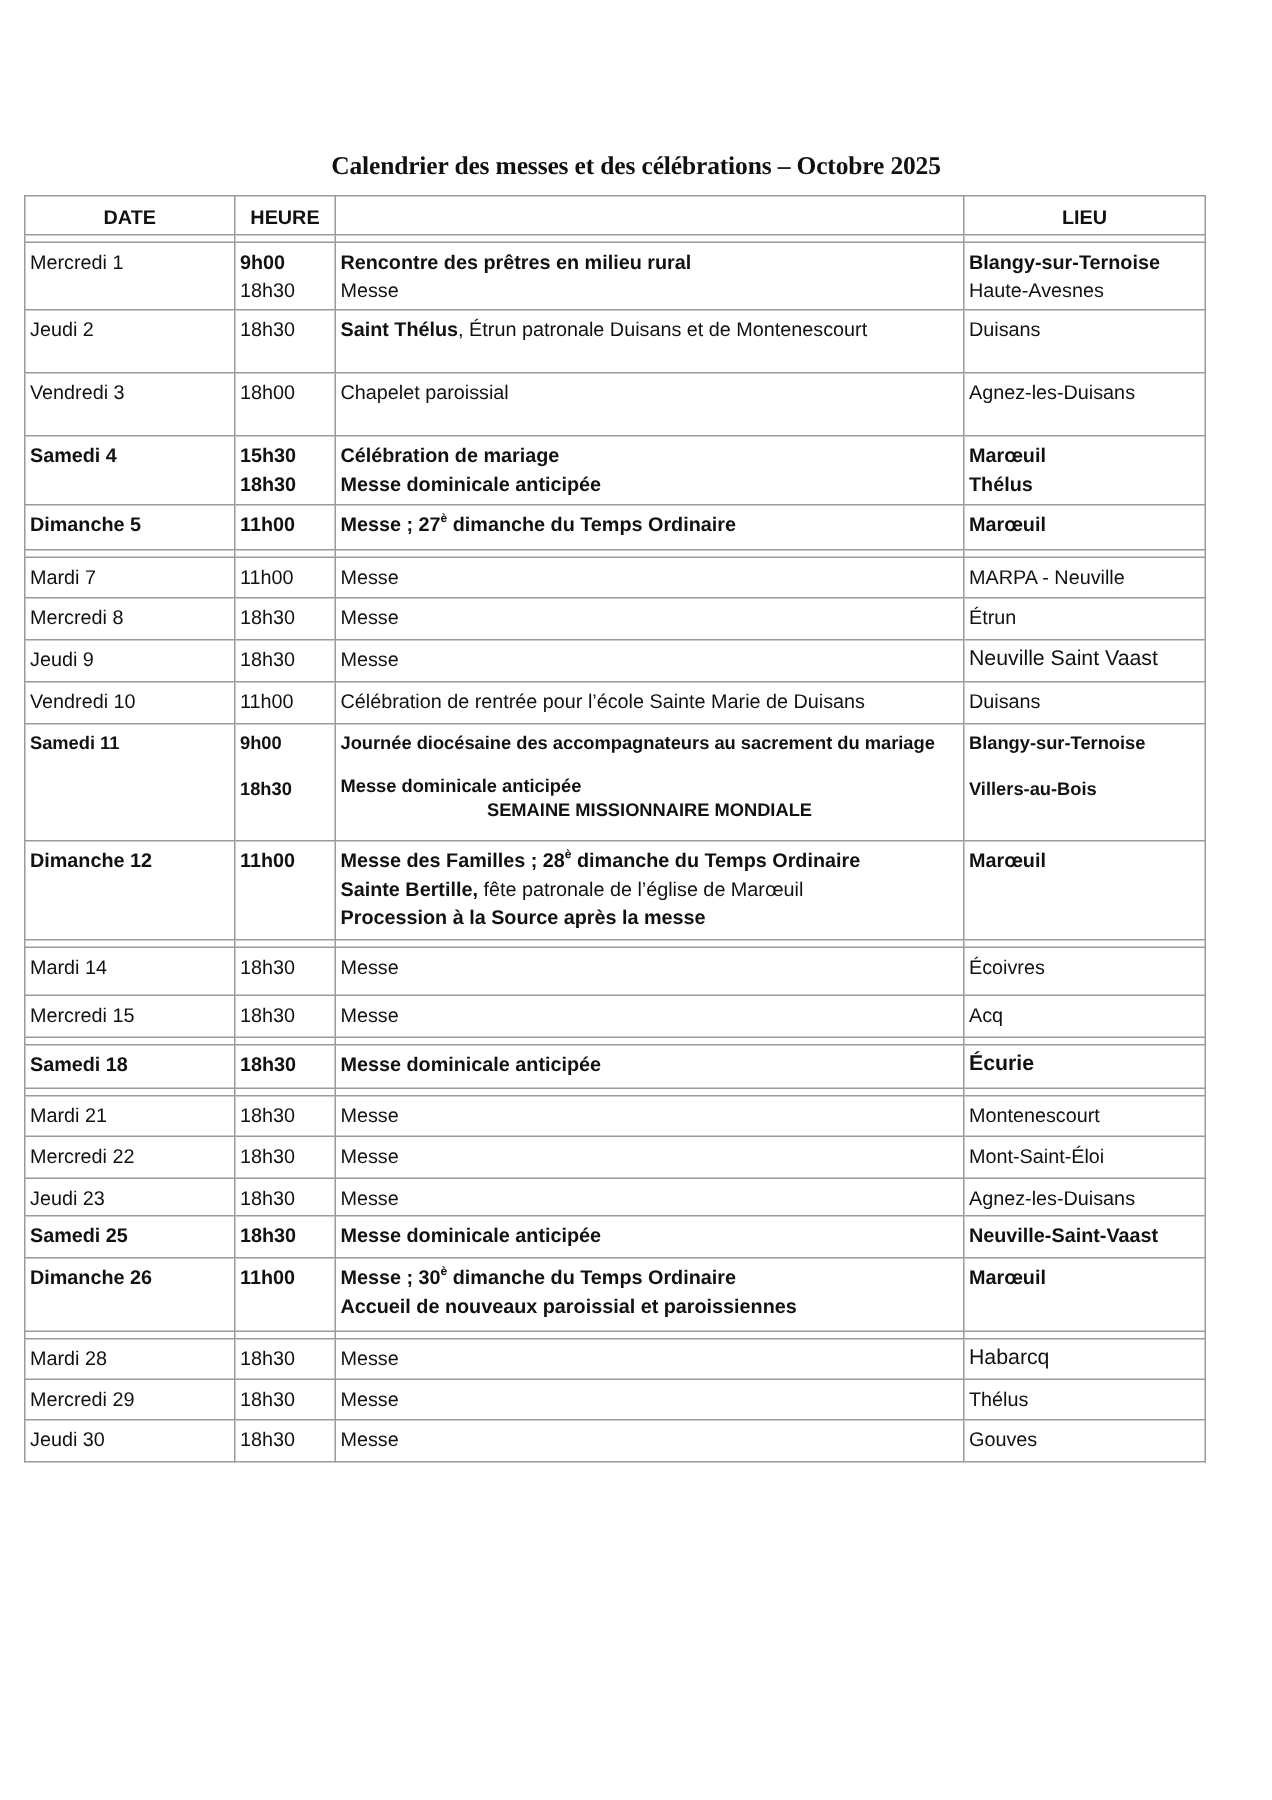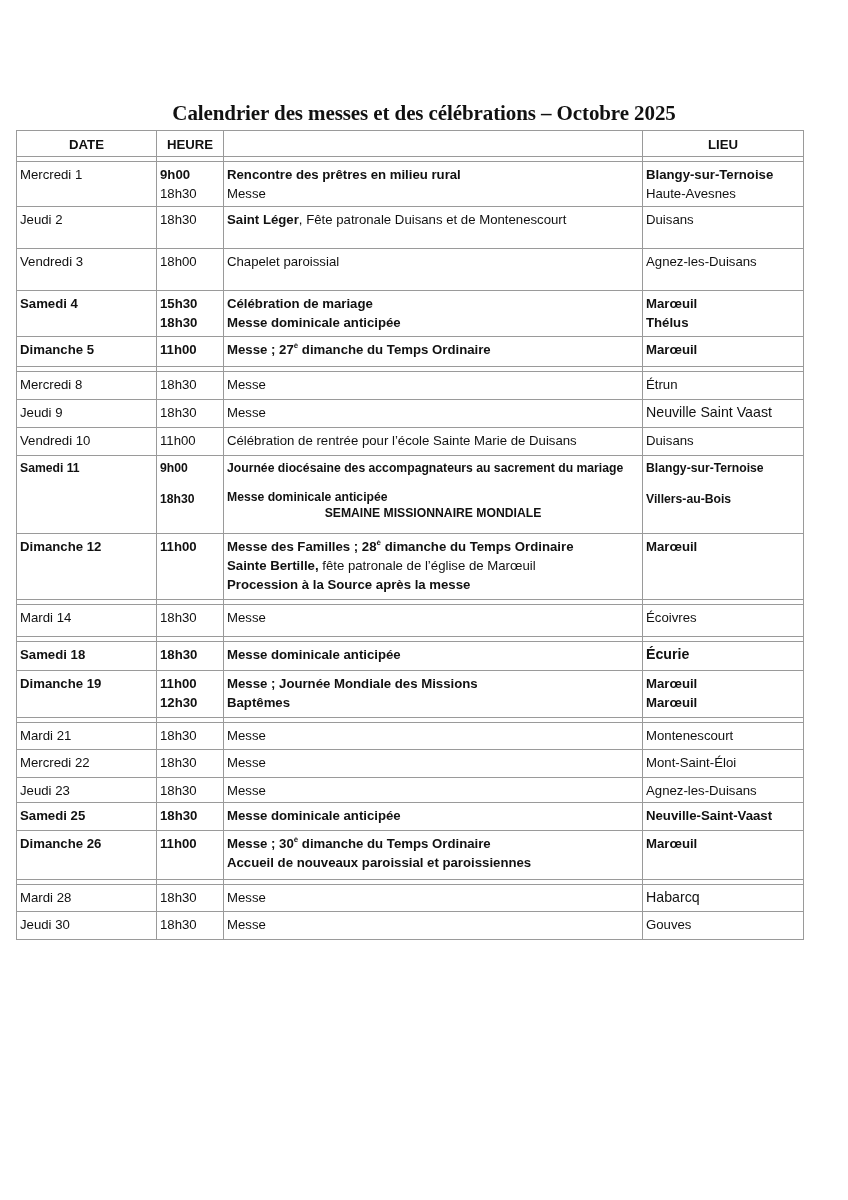--- a/index.html
+++ b/index.html
@@ -1,19 +1,19 @@
 <!DOCTYPE html>
 <html><head>
 <meta charset="utf-8">
 <style>
   html, body { margin: 0; padding: 0; background: #ffffff; }
   body { width: 848px; height: 1200px; position: relative; overflow: hidden; font-family: "Liberation Sans", "DejaVu Sans", sans-serif; color: #111; }
   .title {
     position: absolute; top: 101px; left: 0; width: 848px; text-align: center;
-    font-family: "Liberation Serif", "DejaVu Serif", serif; font-weight: bold; font-size: 21px; letter-spacing: -0.1px;
+    font-family: "Liberation Serif", "DejaVu Serif", serif; font-weight: bold; font-size: 17px; letter-spacing: -0.1px;
   }
   table.cal {
     position: absolute; top: 130px; left: 16px; width: 787px;
     border-collapse: collapse; table-layout: fixed;
     font-family: Liberation Sans, sans-serif; font-size: 13.2px; font-stretch: condensed;
   }
   table.cal col.c-date { width: 140px; }
   table.cal col.c-heure { width: 67px; }
   table.cal col.c-desc { width: 419px; }
   table.cal col.c-lieu { width: 161px; }
@@ -68,21 +68,21 @@
         </td>
     <td>
           <div class="b">Blangy-sur-Ternoise</div>
           <div>Haute-Avesnes</div>
         </td>
   </tr>
 
   <tr style="height:42px">
     <td>Jeudi 2</td>
     <td>18h30</td>
-    <td><span class="b">Saint Léger</span><span>, Fête patronale Duisans et de Montenescourt</span></td>
+    <td><span class="b">Saint Thélus</span><span>, Étrun patronale Duisans et de Montenescourt</span></td>
     <td>Duisans</td>
   </tr>
 
   <tr style="height:42px">
     <td>Vendredi 3</td>
     <td>18h00</td>
     <td>Chapelet paroissial</td>
     <td>Agnez-les-Duisans</td>
   </tr>
 
@@ -108,20 +108,26 @@
     <td><span>Messe ; 27</span><sup>è</sup><span> dimanche du Temps Ordinaire</span></td>
     <td>Marœuil</td>
   </tr>
   <tr class="sep">
         <td></td>
         <td></td>
         <td></td>
         <td></td>
       </tr>
 
+  <tr style="height:27px">
+    <td>Mardi 7</td>
+    <td>11h00</td>
+    <td>Messe</td>
+    <td>MARPA - Neuville</td>
+  </tr>
 
   <tr style="height:28px">
     <td>Mercredi 8</td>
     <td>18h30</td>
     <td>Messe</td>
     <td>Étrun</td>
   </tr>
 
   <tr style="height:28px">
     <td>Jeudi 9</td>
@@ -174,49 +180,40 @@
         <td></td>
       </tr>
 
   <tr style="height:32px">
     <td>Mardi 14</td>
     <td>18h30</td>
     <td>Messe</td>
     <td>Écoivres</td>
   </tr>
 
+  <tr style="height:28px">
+    <td>Mercredi 15</td>
+    <td>18h30</td>
+    <td>Messe</td>
+    <td>Acq</td>
+  </tr>
   <tr class="sep">
         <td></td>
         <td></td>
         <td></td>
         <td></td>
       </tr>
 
   <tr class="b" style="height:29px">
     <td>Samedi 18</td>
     <td>18h30</td>
     <td>Messe dominicale anticipée</td>
     <td class="lg">Écurie</td>
   </tr>
 
-  <tr class="b" style="height:47px">
-    <td>Dimanche 19</td>
-    <td>
-          <div>11h00</div>
-          <div>12h30</div>
-        </td>
-    <td>
-          <div>Messe ; Journée Mondiale des Missions</div>
-          <div>Baptêmes</div>
-        </td>
-    <td>
-          <div>Marœuil</div>
-          <div>Marœuil</div>
-        </td>
-  </tr>
   <tr class="sep">
         <td></td>
         <td></td>
         <td></td>
         <td></td>
       </tr>
 
   <tr style="height:27px">
     <td>Mardi 21</td>
     <td>18h30</td>
@@ -261,20 +258,26 @@
         <td></td>
       </tr>
 
   <tr style="height:27px">
     <td>Mardi 28</td>
     <td>18h30</td>
     <td>Messe</td>
     <td class="lg">Habarcq</td>
   </tr>
 
+  <tr style="height:27px">
+    <td>Mercredi 29</td>
+    <td>18h30</td>
+    <td>Messe</td>
+    <td>Thélus</td>
+  </tr>
 
   <tr style="height:28px">
     <td>Jeudi 30</td>
     <td>18h30</td>
     <td>Messe</td>
     <td>Gouves</td>
   </tr>
 </tbody>
   </table>
 

